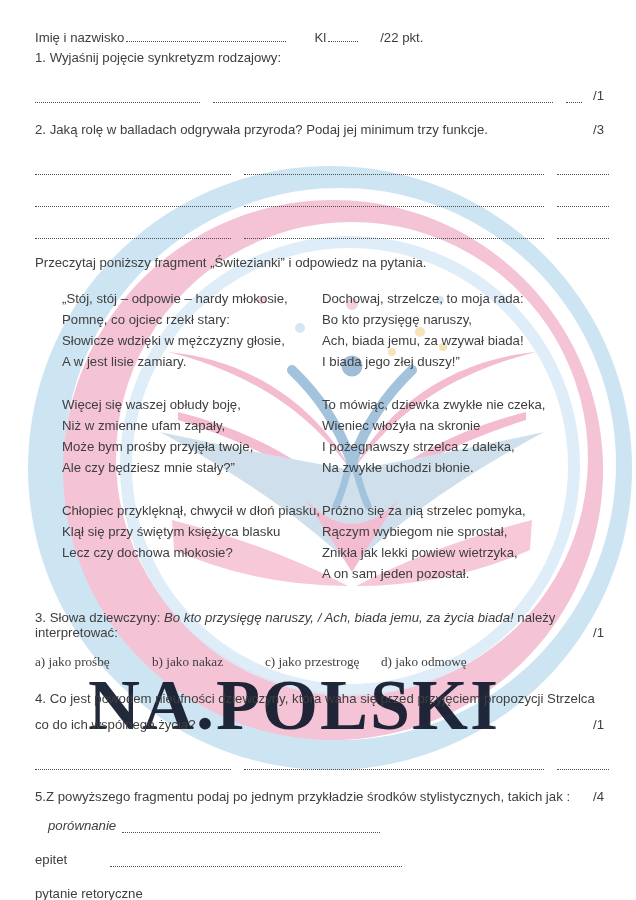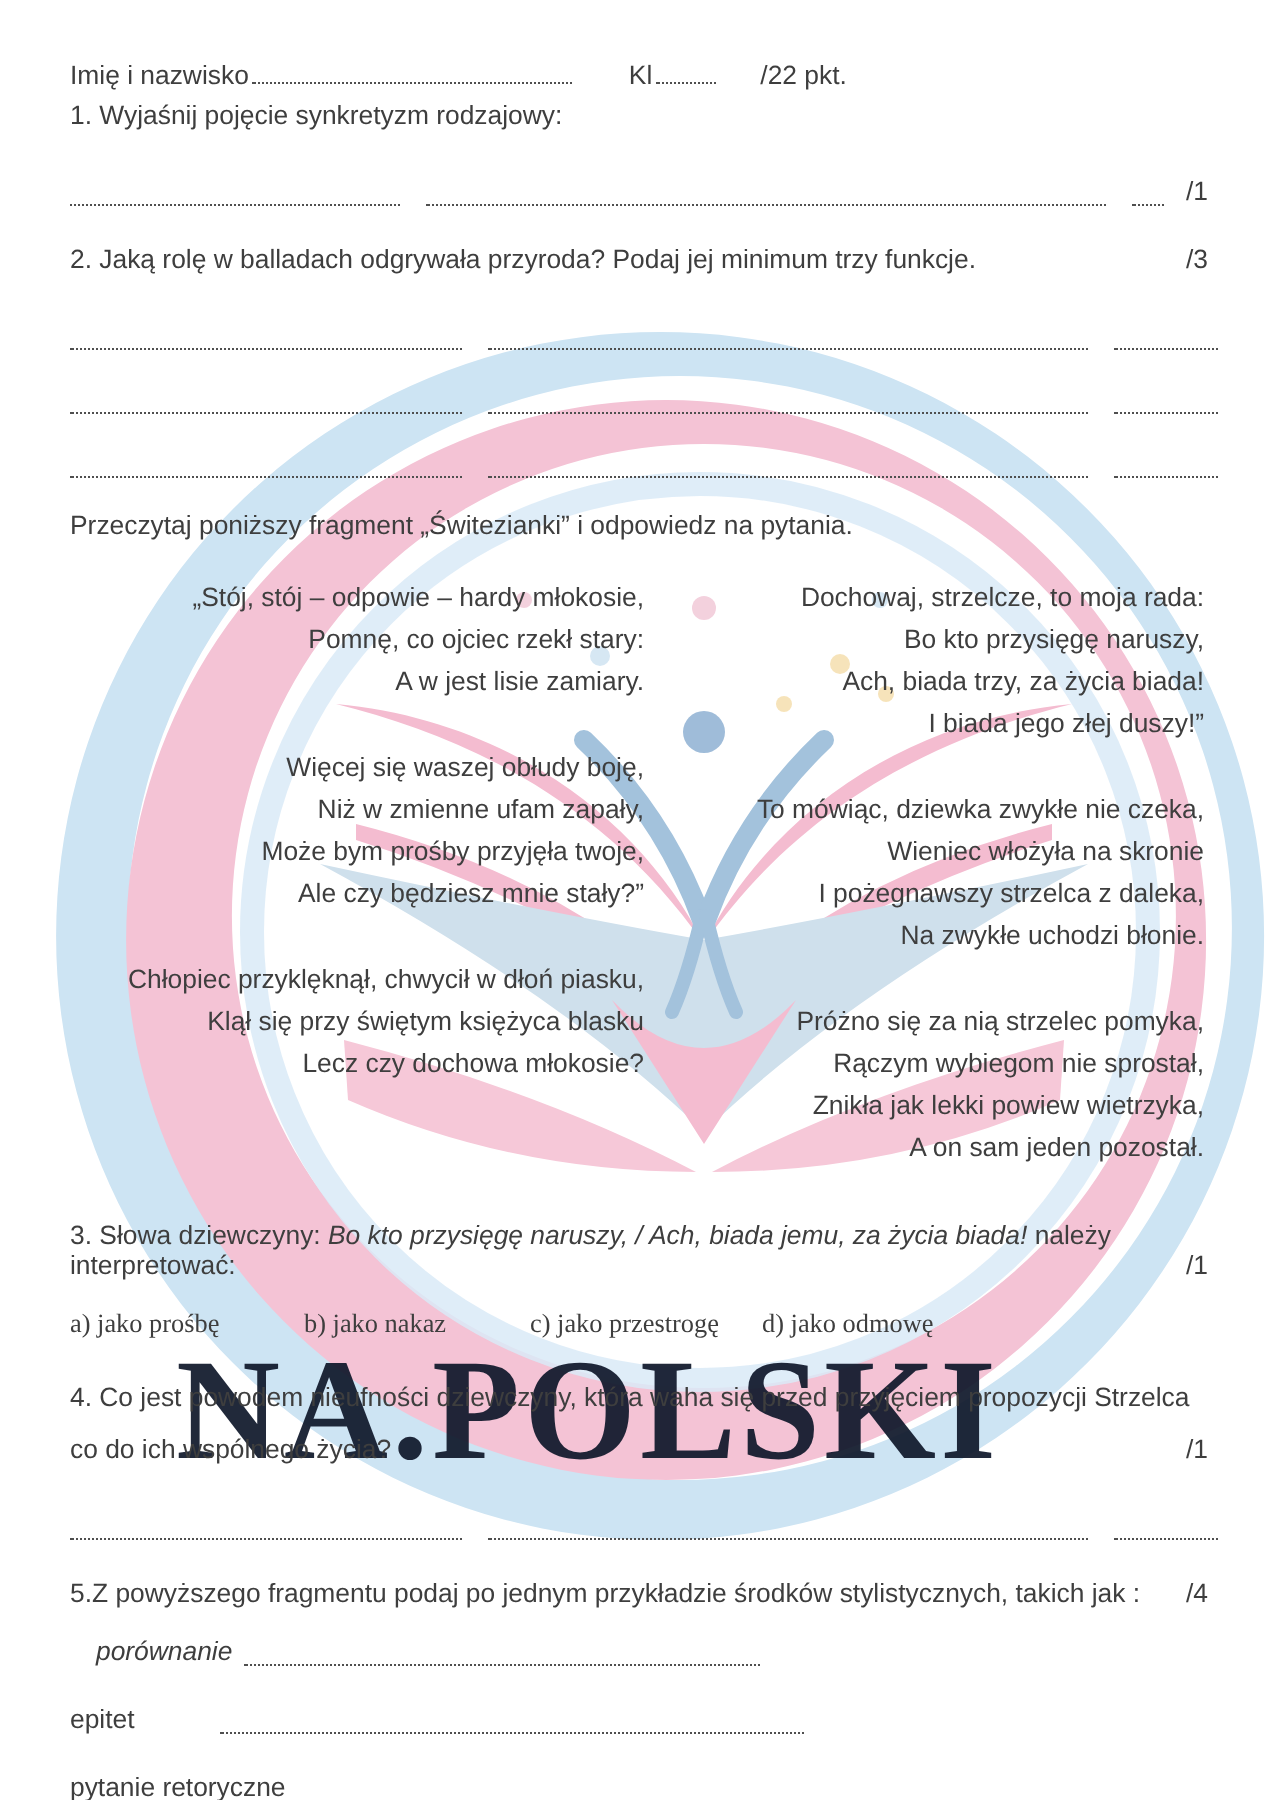--- a/index.html
+++ b/index.html
@@ -33,21 +33,21 @@
   .hdr .total{margin-left:22px;}
   
   .ans{display:flex;gap:13px;align-items:flex-end;height:14px;margin:18px 0 14px 0;position:relative;width:577px;}
   .seg1{width:196px;} .seg2{width:300px;} .seg3{width:52px;}
   .ans.q1 .seg1{width:165px;} .ans.q1 .seg2{width:340px;} .ans.q1 .seg3{width:16px;}
   .q{line-height:26px;margin:0;}
   .mt1{margin-top:14px;} .mt2{margin-top:16px;}
   .intro{margin:16px 0 18px 0;}
   
   .poem{display:flex;margin-left:27px;margin-top:14px;}
-  .poem .col{width:260px;text-align:right;}
+  .poem .col{width:260px;}
   .poem .col.right{margin-left:0px;width:280px;}
   .stanza{margin-bottom:22px;}
   .pline{line-height:21px;white-space:nowrap;}
   
   .q3wrap{margin-top:4px;}
   .opts{display:flex;margin:14px 0 10px 0;font-family:Liberation Serif, serif;}
   .opts span{display:inline-block;}
   .opt0{width:117px;} .opt1{width:113px;} .opt2{width:116px;}
   
   .dev{display:flex;align-items:flex-end;margin-top:19px;height:15px;}
@@ -149,39 +149,40 @@
       <span class="dots seg3"></span>
     </div>
 
     <p class="intro row">Przeczytaj poniższy fragment „Świtezianki” i odpowiedz na pytania.</p>
 
     <div class="poem">
       <div class="col">
         <div class="stanza">
           <div class="pline">„Stój, stój – odpowie – hardy młokosie,</div>
           <div class="pline">Pomnę, co ojciec rzekł stary:</div>
+          <div class="pline">Słowicze wdzięki w mężczyzny głosie,</div>
           <div class="pline">A w jest lisie zamiary.</div>
         </div>
         <div class="stanza">
           <div class="pline">Więcej się waszej obłudy boję,</div>
           <div class="pline">Niż w zmienne ufam zapały,</div>
           <div class="pline">Może bym prośby przyjęła twoje,</div>
           <div class="pline">Ale czy będziesz mnie stały?”</div>
         </div>
         <div class="stanza">
           <div class="pline">Chłopiec przyklęknął, chwycił w dłoń piasku,</div>
           <div class="pline">Klął się przy świętym księżyca blasku</div>
           <div class="pline">Lecz czy dochowa młokosie?</div>
         </div>
       </div>
       <div class="col right">
         <div class="stanza">
           <div class="pline">Dochowaj, strzelcze, to moja rada:</div>
           <div class="pline">Bo kto przysięgę naruszy,</div>
-          <div class="pline">Ach, biada trzy, za życia biada!</div>
+          <div class="pline">Ach, biada jemu, za wzywał biada!</div>
           <div class="pline">I biada jego złej duszy!”</div>
         </div>
         <div class="stanza">
           <div class="pline">To mówiąc, dziewka zwykłe nie czeka,</div>
           <div class="pline">Wieniec włożyła na skronie</div>
           <div class="pline">I pożegnawszy strzelca z daleka,</div>
           <div class="pline">Na zwykłe uchodzi błonie.</div>
         </div>
         <div class="stanza">
           <div class="pline">Próżno się za nią strzelec pomyka,</div>

